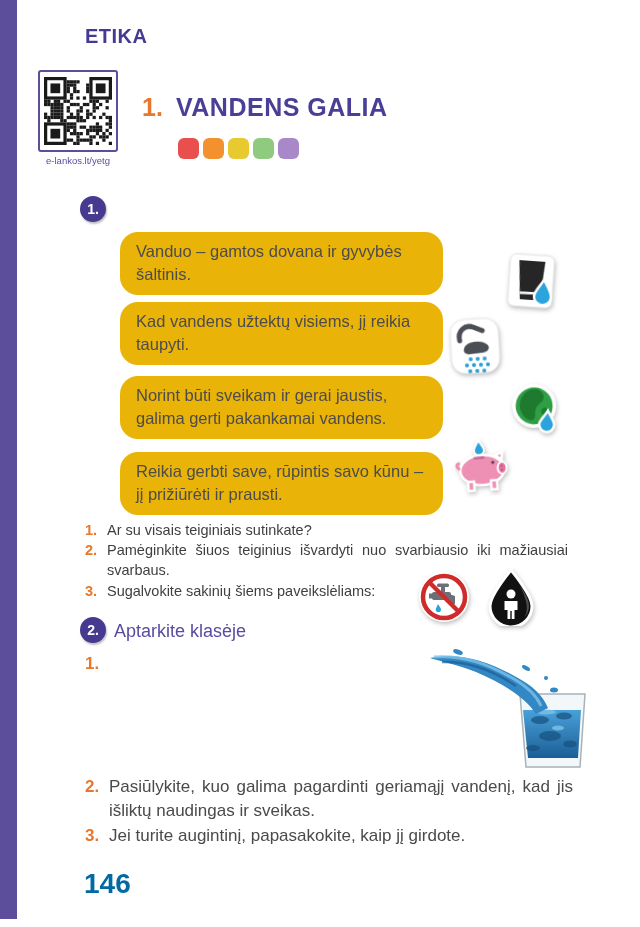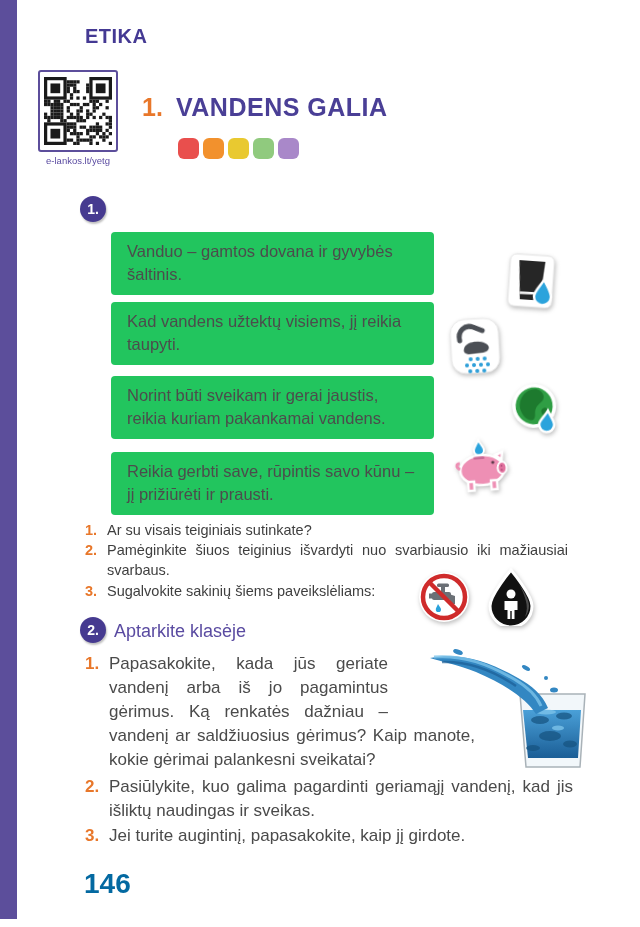--- a/index.html
+++ b/index.html
@@ -26,21 +26,21 @@
   .squares { position:absolute; left:178px; top:138px; display:flex; gap:4px; }
   .squares span { width:21px; height:21px; border-radius:6px; display:inline-block; }
 
   
   .sec-badge { position:absolute; width:26px; height:26px; border-radius:50%; background:#463a90;
                color:#fff; font-weight:bold; font-size:14px; display:flex; align-items:center; justify-content:center;
                box-shadow:1px 2px 2px rgba(0,0,0,.25); }
   .sec-head { position:absolute; font-size:18px; color:#5a4ba1; }
 
   
-  .stmt { position:absolute; left:111px; width:323px; min-height:56px; background:#22c55e; border-radius:4px;
+  .stmt { position:absolute; left:120px; width:323px; min-height:56px; background:#eab308; border-radius:18px;
           padding:8px 16px; font-size:16.5px; line-height:1.42; color:#4c4c4c; display:flex; align-items:center; }
 
   
   .sticker { position:absolute; }
   .sticker svg { display:block; filter:drop-shadow(1px 2px 2px rgba(0,0,0,.25)); }
 
   
   .task-s { position:absolute; left:85px; width:483px; font-size:14.5px; line-height:20px; color:#3f3f3f; }
   .task-s .num, .task-l .num { color:#e8772a; font-weight:bold; float:left; width:22px; }
   .task-s .txt { margin-left:22px; text-align:justify; }
@@ -243,21 +243,21 @@
 
   <div class="sec-badge" style="left:80px; top:196px;">1.</div>
 
   <div class="stmt" style="top:232px;">
     <span>Vanduo – gamtos dovana ir gyvybės šaltinis.</span>
   </div>
   <div class="stmt" style="top:302px;">
     <span>Kad vandens užtektų visiems, jį reikia taupyti.</span>
   </div>
   <div class="stmt" style="top:376px;">
-    <span>Norint būti sveikam ir gerai jaustis, reikia kuriam pakankamai vandens.</span>
+    <span>Norint būti sveikam ir gerai jaustis, galima gerti pakankamai vandens.</span>
   </div>
   <div class="stmt" style="top:452px;">
     <span>Reikia gerbti save, rūpintis savo kūnu – jį prižiūrėti ir prausti.</span>
   </div>
 
   <div class="sticker" style="left:507px; top:253px; transform:rotate(4deg);">
     <svg width="50" height="58" viewBox="0 0 50 58">
       <rect x="2" y="2" width="44" height="52" rx="6" fill="#ffffff" stroke="#e4e4e4"></rect>
       <polygon points="11,8 37,8 34,47 14,47" fill="#262626"></polygon>
       <rect x="13.5" y="39" width="21.5" height="2.5" fill="#ffffff" transform="rotate(-1 24 40)"></rect>
@@ -353,21 +353,20 @@
   </div>
 
   <div class="sec-badge" style="left:80px; top:617px;">2.</div>
   <div class="sec-head" style="left:114px; top:621px;">Aptarkite klasėje</div>
 
   <div class="task-l" style="top:652px;">
     <span class="num">1.</span>
     <div class="txt">
       <span class="float-a"></span>
       <span class="float-b"></span>
-      <span>Papasakokite, kada jūs geriate vandenį arba iš jo pagamintus gėrimus. Ką renkatės dažniau – vandenį ar saldžiuosius gėrimus? Kaip manote, kokie gėrimai palankesni sveikatai?</span>
     </div>
   </div>
 
   <div class="pour-img">
     <svg width="165" height="122" viewBox="0 0 165 122">
       <defs>
         <linearGradient id="wg" x1="0" y1="0" x2="0" y2="1">
           <stop offset="0" stop-color="#4aa0d8"></stop>
             <stop offset="1" stop-color="#1b5e96"></stop>
         </linearGradient>

